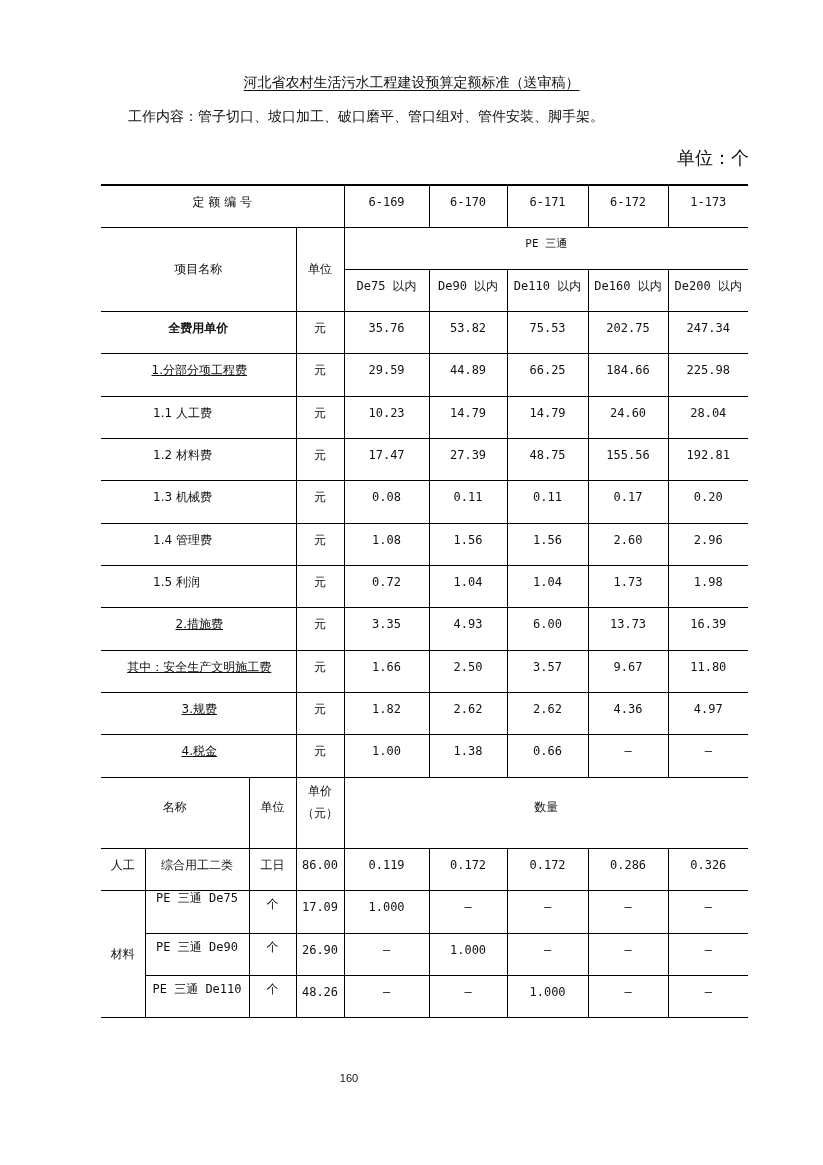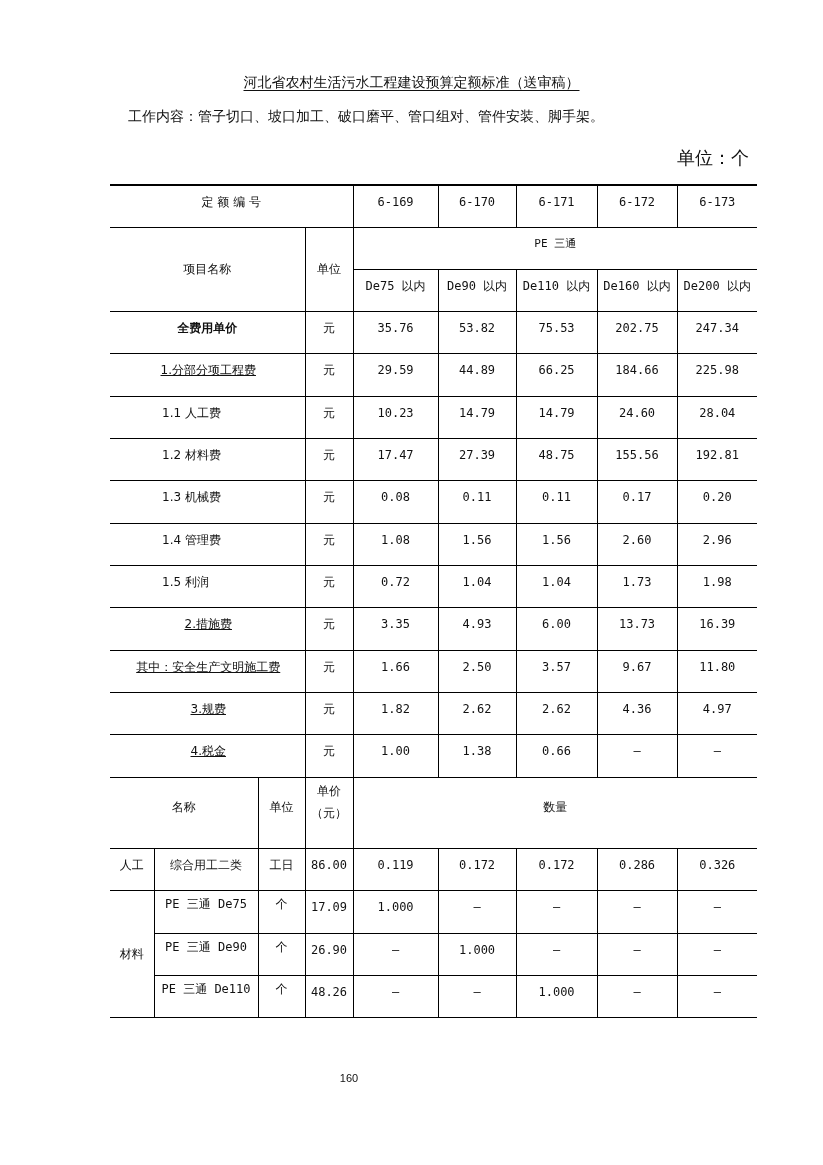--- a/index.html
+++ b/index.html
@@ -3,21 +3,21 @@
   <meta charset="utf-8">
   <style>
     html, body { margin: 0; padding: 0; background: #ffffff; }
     body { width: 823px; height: 1165px; position: relative; font-family: "DejaVu Sans", sans-serif; color: #111; overflow: hidden; }
     .title { position: absolute; left: 0; width: 823px; top: 74px; text-align: center; font-size: 14px; }
     .title span { text-decoration: underline; text-underline-offset: 3px; margin-top: 40px; }
     .work { position: absolute; left: 128px; top: 108px; font-size: 14px; }
     .unit-label { position: absolute; right: 74px; top: 146px; font-size: 18px; }
     .page-num { position: absolute; left: 0; width: 698px; top: 1072px; text-align: center; font-size: 11px; font-family: "Liberation Sans", sans-serif; }
 
-    table.quota { position: absolute; left: 110px; top: 184px; border-collapse: collapse; table-layout: fixed; width: 647px; }
+    table.quota { position: absolute; left: 101px; top: 184px; border-collapse: collapse; table-layout: fixed; width: 647px; }
     table.quota td { border: 1px solid #000; padding: 0; font-size: 12px; text-align: center; vertical-align: top; line-height: 14px; }
     table.quota tr td:first-child { border-left: none; }
     table.quota tr td:last-child { border-right: none; }
     table.quota tr.first td { border-top: 2px solid #000; }
     table.quota tr.last td { border-bottom: 1.5px solid #000; }
     .num { font-family: "DejaVu Sans Mono", monospace; font-size: 11px; }
     td .pad { padding-top: 9px; display: block; }
     td.left { text-align: left; }
     td.left .pad { padding-left: 2px; text-decoration: underline; }
     td.indent .pad { padding-left: 52px; text-align: left; }
@@ -56,21 +56,21 @@
     <td class="num">
           <span class="pad">6-170</span>
         </td>
     <td class="num">
           <span class="pad">6-171</span>
         </td>
     <td class="num">
           <span class="pad">6-172</span>
         </td>
     <td class="num">
-          <span class="pad">6-173</span>
+          <span class="pad">1-173</span>
         </td>
   </tr>
 
   <tr class="r43">
     <td colspan="3" rowspan="2" style="vertical-align:middle"><span>项目名称</span></td>
     <td rowspan="2" style="vertical-align:middle"><span>单位</span></td>
     <td colspan="5">
           <span class="pad num" style="font-size:11px">PE 三通</span>
         </td>
   </tr>
@@ -388,21 +388,21 @@
           <span class="pad">0.286</span>
         </td>
     <td class="num">
           <span class="pad">0.326</span>
         </td>
   </tr>
 
   <tr class="r44">
     <td rowspan="3" style="vertical-align:middle"><span>材料</span></td>
     <td class="num">
-          <span class="pad" style="padding-top:6px">PE 三通 De75</span>
+          <span class="pad" style="padding-top:0">PE 三通 De75</span>
         </td>
     <td>
           <span class="pad" style="padding-top:6px">个</span>
         </td>
     <td class="num">
           <span class="pad">17.09</span>
         </td>
     <td class="num">
           <span class="pad">1.000</span>
         </td>

